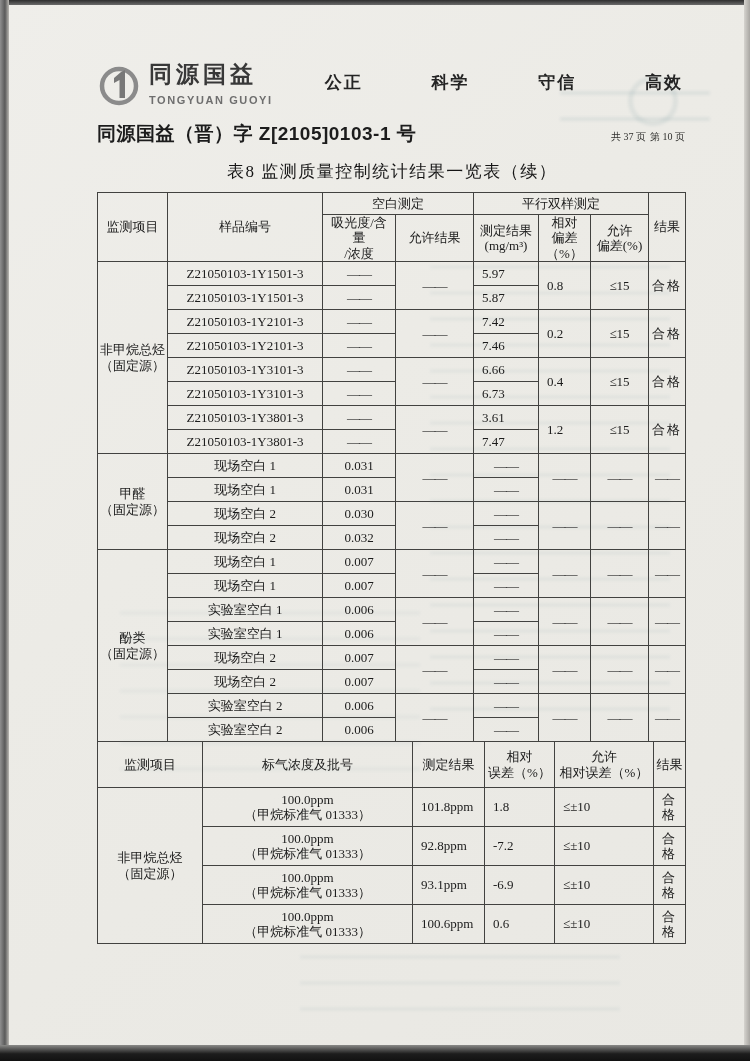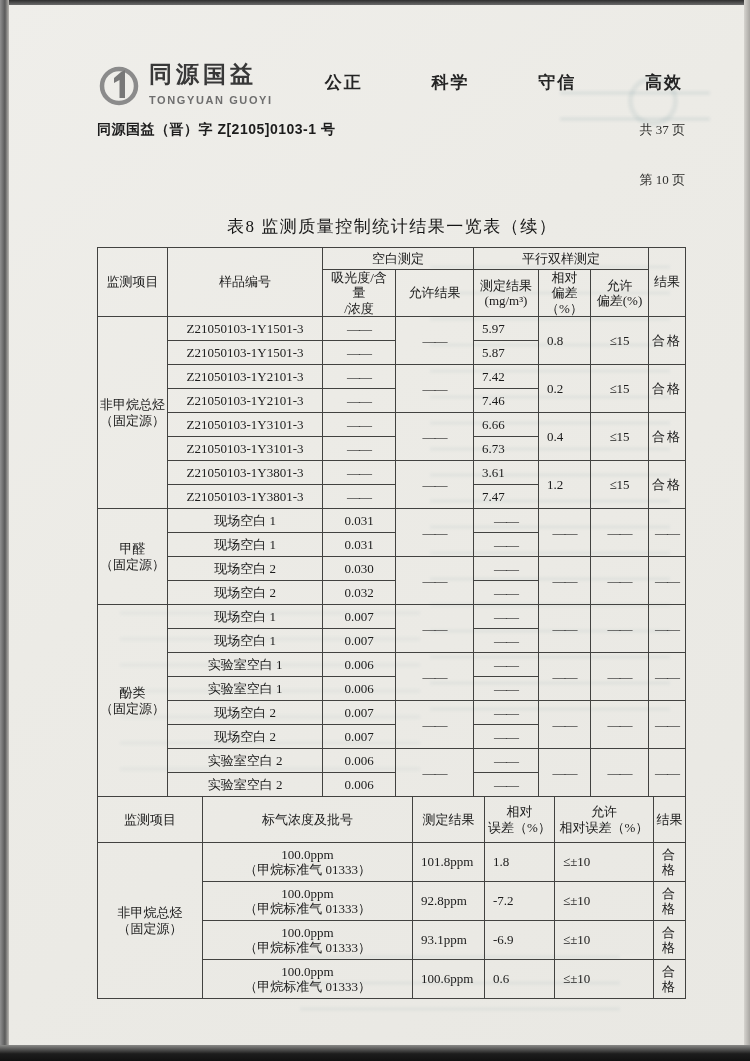--- a/index.html
+++ b/index.html
@@ -21,23 +21,23 @@
   .bleed-bar{background:repeating-linear-gradient(0deg,transparent 0 9px,#5d858e 9px 13px,transparent 13px 26px);}
   .content{position:absolute;left:97px;top:62px;width:590px;z-index:3;}
   
   .brandrow{display:flex;align-items:flex-start;}
   .brand-text{margin-left:8px;}
   .brand-cn{font-family:"Liberation Sans","DejaVu Sans",sans-serif;font-weight:bold;font-size:23px;letter-spacing:4px;color:#383838;line-height:1.05;}
   .brand-en{font-family:"Liberation Sans","DejaVu Sans",sans-serif;font-weight:bold;font-size:11px;letter-spacing:1.6px;color:#6e6e6e;margin-top:8px;}
   .slogans{flex:1;display:flex;justify-content:space-between;padding:9px 4px 0 52px;
     font-family:"Liberation Sans","DejaVu Sans",sans-serif;font-weight:bold;font-size:17px;color:#242424;letter-spacing:2px;}
   .docrow{display:flex;justify-content:space-between;align-items:baseline;margin-top:9px;}
-  .doc-number{font-family:"Liberation Sans","DejaVu Sans",sans-serif;font-weight:bold;font-size:14px;color:#1c1c1c;letter-spacing:.5px;}
-  .page-info{font-size:13px;color:#30302e;display:flex;gap:32px;padding-right:2px;flex-direction:column;}
-  .doc-title{text-align:center;font-size:17px;letter-spacing:1.5px;color:#151515;margin-top:26px;}
+  .doc-number{font-family:"Liberation Sans","DejaVu Sans",sans-serif;font-weight:bold;font-size:19px;color:#1c1c1c;letter-spacing:.5px;}
+  .page-info{font-size:10px;color:#30302e;display:flex;gap:4px;padding-right:2px;}
+  .doc-title{text-align:center;font-size:17px;letter-spacing:1.5px;color:#151515;margin-top:13px;}
   
   table{border-collapse:collapse;table-layout:fixed;width:588px;margin-top:9px;}
   table.t2{margin-top:-1px;}
   th,td{border:1px solid #424240;font-size:13px;font-weight:normal;color:#1b1b1b;
     text-align:center;vertical-align:middle;padding:0 2px;line-height:1.18;overflow:hidden;}
   table{border:1.5px solid #3a3a38;}
   .h1 th{height:21px;}
   .h2 th{height:46px;}
   .t1 tbody tr{height:24px;}
   .t2 .h th{height:45px;}

